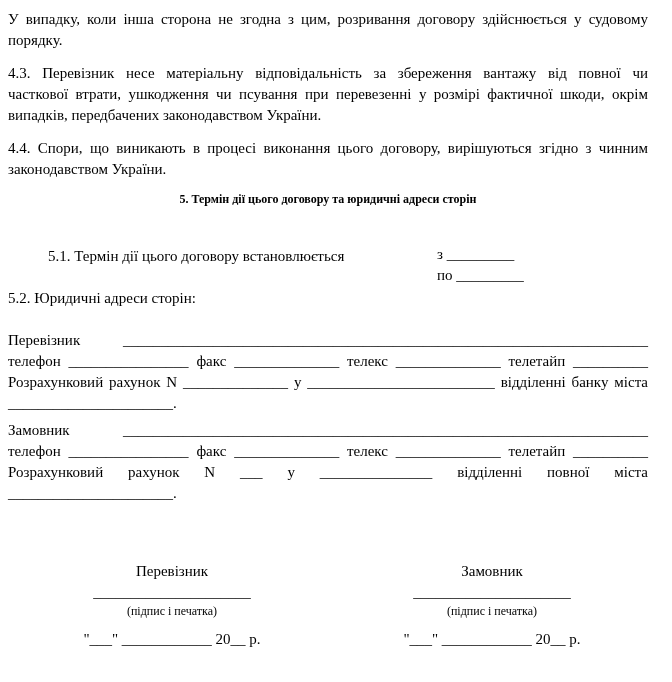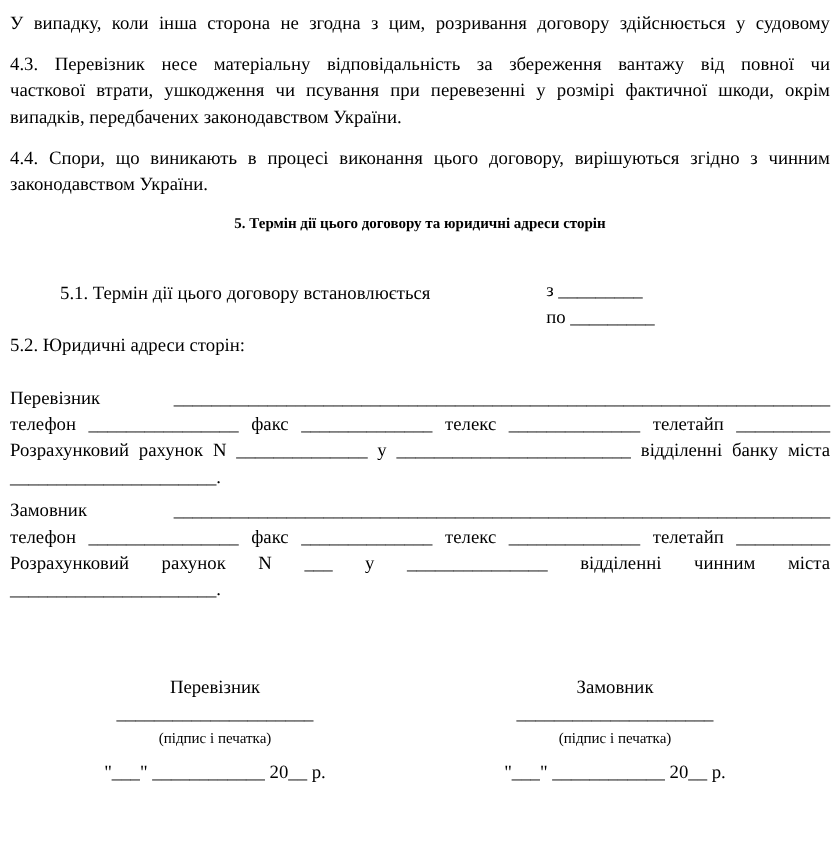--- a/index.html
+++ b/index.html
@@ -6,21 +6,21 @@
   html, body {
     margin: 0; padding: 0;
     width: 672px; height: 682px;
     background: #ffffff;
     font-family: "Liberation Serif", "DejaVu Serif", serif;
     font-size: 15px;
     line-height: 21px;
     color: #000000;
     overflow: hidden;
   }
-  .page { padding: 9px 8px 0 8px; width: 672px; }
+  .page { padding: 9px 24px 0 8px; width: 672px; }
   .para { margin: 0; }
   .jline { text-align: justify; text-align-last: justify; white-space: normal; }
   .lline { text-align: left; }
   .p43 { margin-top: 12px; }
   .p44 { margin-top: 12px; }
   .heading {
     margin-top: 9px;
     font-weight: bold;
     font-size: 12px;
     line-height: 21px;
@@ -41,20 +41,21 @@
   .sig-date { margin-top: 10px; white-space: nowrap; }
   .blank { white-space: nowrap; }
 </style>
 </head>
 <body>
 
 <div class="page">
 
   <div class="para">
     <div class="jline">У випадку, коли інша сторона не згодна з цим, розривання договору здійснюється у судовому</div>
+    <div class="lline">порядку.</div>
   </div>
 
   <div class="para p43">
     <div class="jline">4.3. Перевізник несе матеріальну відповідальність за збереження вантажу від повної чи</div>
     <div class="jline">часткової втрати, ушкодження чи псування при перевезенні у розмірі фактичної шкоди, окрім</div>
     <div class="lline">випадків, передбачених законодавством України.</div>
   </div>
 
   <div class="para p44">
     <div class="jline">4.4. Спори, що виникають в процесі виконання цього договору, вирішуються згідно з чинним</div>
@@ -76,21 +77,21 @@
   <div class="addr addr-carrier">
     <div class="field-line jline"><span>Перевізник</span> <span class="blank">______________________________________________________________________</span></div>
     <div class="field-line jline"><span>телефон</span> <span class="blank">________________</span> <span>факс</span> <span class="blank">______________</span> <span>телекс</span> <span class="blank">______________</span> <span>телетайп</span> <span class="blank">__________</span></div>
     <div class="field-line jline"><span>Розрахунковий рахунок N</span> <span class="blank">______________</span> <span>у</span> <span class="blank">_________________________</span> <span>відділенні банку міста</span></div>
     <div class="field-line lline blank">______________________.</div>
   </div>
 
   <div class="addr addr-customer">
     <div class="field-line jline"><span>Замовник</span> <span class="blank">______________________________________________________________________</span></div>
     <div class="field-line jline"><span>телефон</span> <span class="blank">________________</span> <span>факс</span> <span class="blank">______________</span> <span>телекс</span> <span class="blank">______________</span> <span>телетайп</span> <span class="blank">__________</span></div>
-    <div class="field-line jline"><span>Розрахунковий</span> <span>рахунок</span> <span>N</span> <span class="blank">___</span> <span>у</span> <span class="blank">_______________</span> <span>відділенні</span> <span>чинним</span> <span>міста</span></div>
+    <div class="field-line jline"><span>Розрахунковий</span> <span>рахунок</span> <span>N</span> <span class="blank">___</span> <span>у</span> <span class="blank">_______________</span> <span>відділенні</span> <span>повної</span> <span>міста</span></div>
     <div class="field-line lline blank">______________________.</div>
   </div>
 
   <div class="sig-row">
     <div class="sig-col sig-col-left">
       <div>Перевізник</div>
       <div class="blank">_____________________</div>
       <div class="sig-caption">(підпис і печатка)</div>
       <div class="sig-date">"___" ____________ 20__ р.</div>
     </div>

